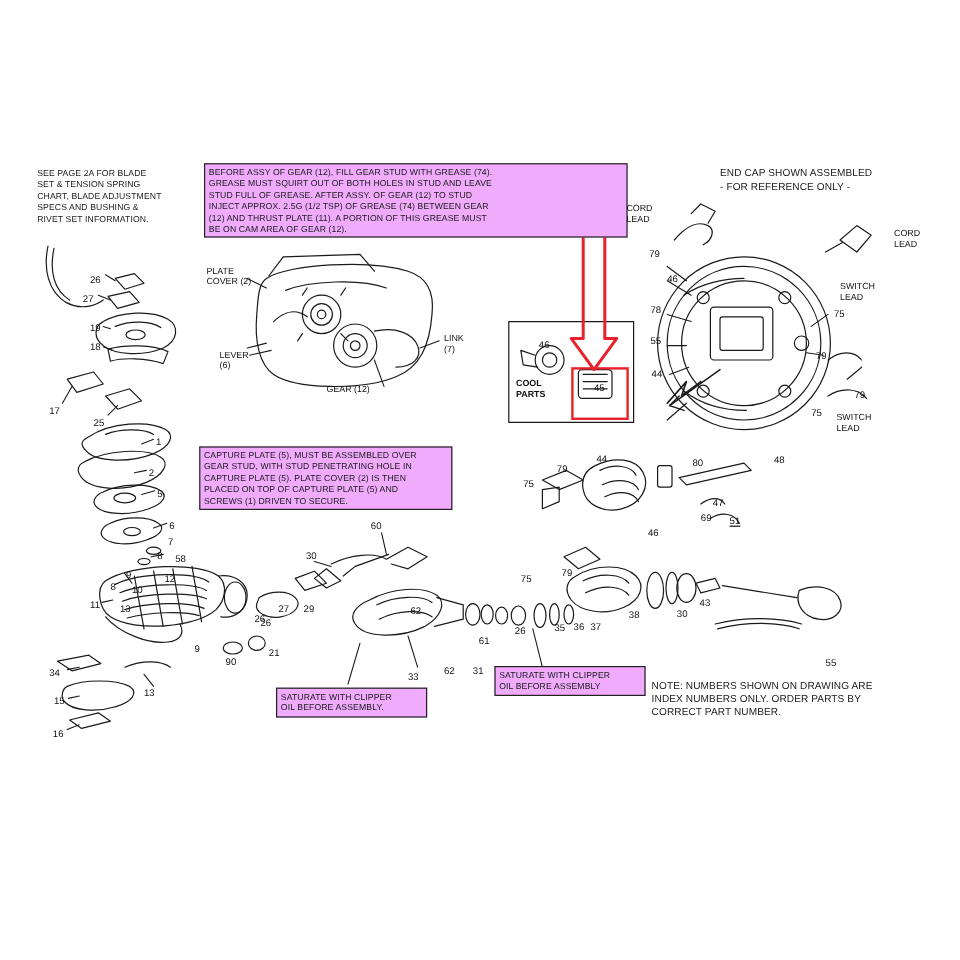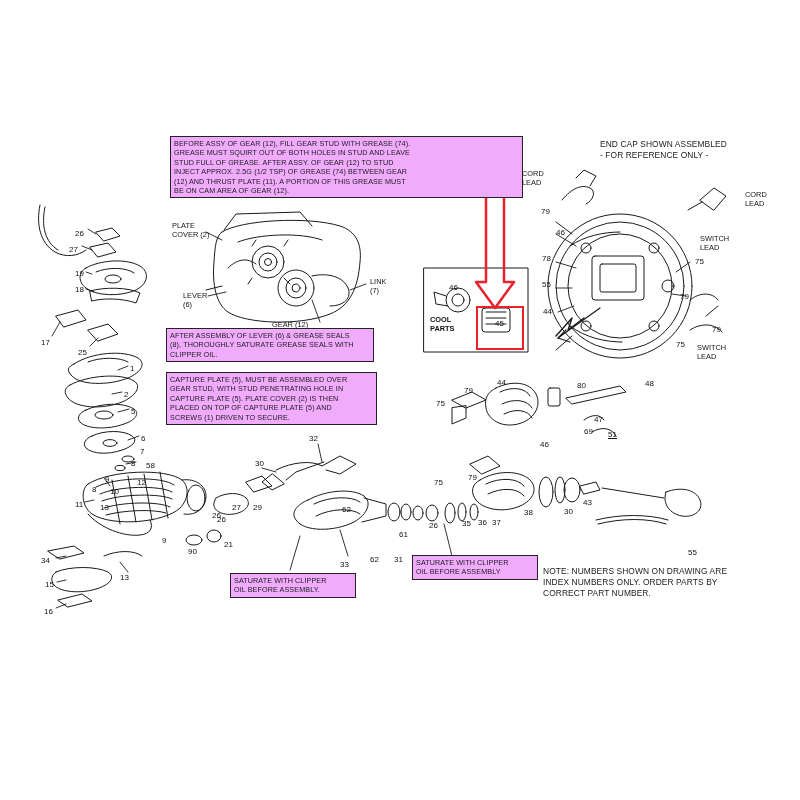--- a/index.html
+++ b/index.html
@@ -238,29 +238,31 @@
       <path d="M136 462 L 126 464" stroke-width="0.9"></path>
       <path d="M104 478 L 110 486" stroke-width="0.9"></path>
       <path d="M85 502 L 94 500" stroke-width="0.9"></path>
       <path d="M56 558 L 66 556" stroke-width="0.9"></path>
       <path d="M57 582 L 66 580" stroke-width="0.9"></path>
       <path d="M56 608 L 66 604" stroke-width="0.9"></path>
       <path d="M128 572 L 120 562" stroke-width="0.9"></path>
     </g>
   </svg>
 
+  <div class="note" style="left:31px;top:140px;width:140px;">SEE PAGE 2A FOR BLADE
+SET &amp; TENSION SPRING
+CHART, BLADE ADJUSTMENT
+SPECS AND BUSHING &amp;
+RIVET SET INFORMATION.</div>
   <div class="note boxed" style="left:170px;top:136px;width:345px;">BEFORE ASSY OF GEAR (12), FILL GEAR STUD WITH GREASE (74).
 GREASE MUST SQUIRT OUT OF BOTH HOLES IN STUD AND LEAVE
 STUD FULL OF GREASE.  AFTER ASSY. OF GEAR (12) TO STUD
 INJECT APPROX. 2.5g (1/2 tsp) OF GREASE (74) BETWEEN GEAR
 (12) AND THRUST PLATE (11).  A PORTION OF THIS GREASE MUST
 BE ON CAM AREA OF GEAR (12).</div>
-  <div class="note boxed" style="left:166px;top:328px;width:200px;">AFTER ASSEMBLY OF LEVER (6) &amp; GREASE SEALS
-(8), THOROUGHLY SATURATE GREASE SEALS WITH
-CLIPPER OIL.</div>
   <div class="note boxed" style="left:166px;top:372px;width:203px;">CAPTURE PLATE (5), MUST BE ASSEMBLED OVER
 GEAR STUD, WITH STUD PENETRATING HOLE IN
 CAPTURE PLATE (5).  PLATE COVER (2) IS THEN
 PLACED ON TOP OF CAPTURE PLATE (5) AND
 SCREWS (1) DRIVEN TO SECURE.</div>
   <div class="note boxed" style="left:230px;top:573px;width:118px;">SATURATE WITH CLIPPER
 OIL BEFORE ASSEMBLY.</div>
   <div class="note boxed" style="left:412px;top:555px;width:118px;">SATURATE WITH CLIPPER
 OIL BEFORE ASSEMBLY</div>
   <div class="note bignote" style="left:543px;top:566px;width:236px;">NOTE: NUMBERS SHOWN ON DRAWING ARE
@@ -304,21 +306,21 @@
       <div class="num" style="left: 105px; top: 475px;">9</div>
       <div class="num" style="left: 92px; top: 485px;">8</div>
       <div class="num" style="left: 110px; top: 487px;">10</div>
       <div class="num" style="left: 137px; top: 478px;">12</div>
       <div class="num" style="left: 75px; top: 500px;">11</div>
       <div class="num" style="left: 100px; top: 503px;">13</div>
       <div class="num" style="left: 212px; top: 511px;">26</div>
       <div class="num" style="left: 232px; top: 503px;">27</div>
       <div class="num" style="left: 253px; top: 503px;">29</div>
       <div class="num" style="left: 255px; top: 459px;">30</div>
-      <div class="num" style="left: 309px; top: 434px;">32</div>
+      <div class="num" style="left: 309px; top: 434px;">60</div>
       <div class="num" style="left: 188px; top: 547px;">90</div>
       <div class="num" style="left: 210px; top: 540px; padding-left: 14px;">21</div>
       <div class="num" style="left: 217px; top: 515px;">26</div>
       <div class="num" style="left: 162px; top: 536px;">9</div>
       <div class="num" style="left: 41px; top: 556px;">34</div>
       <div class="num" style="left: 45px; top: 580px;">15</div>
       <div class="num" style="left: 120px; top: 573px;">13</div>
       <div class="num" style="left: 44px; top: 607px;">16</div>
       <div class="num" style="left: 340px; top: 560px;">33</div>
       <div class="num" style="left: 342px; top: 505px;">62</div>

